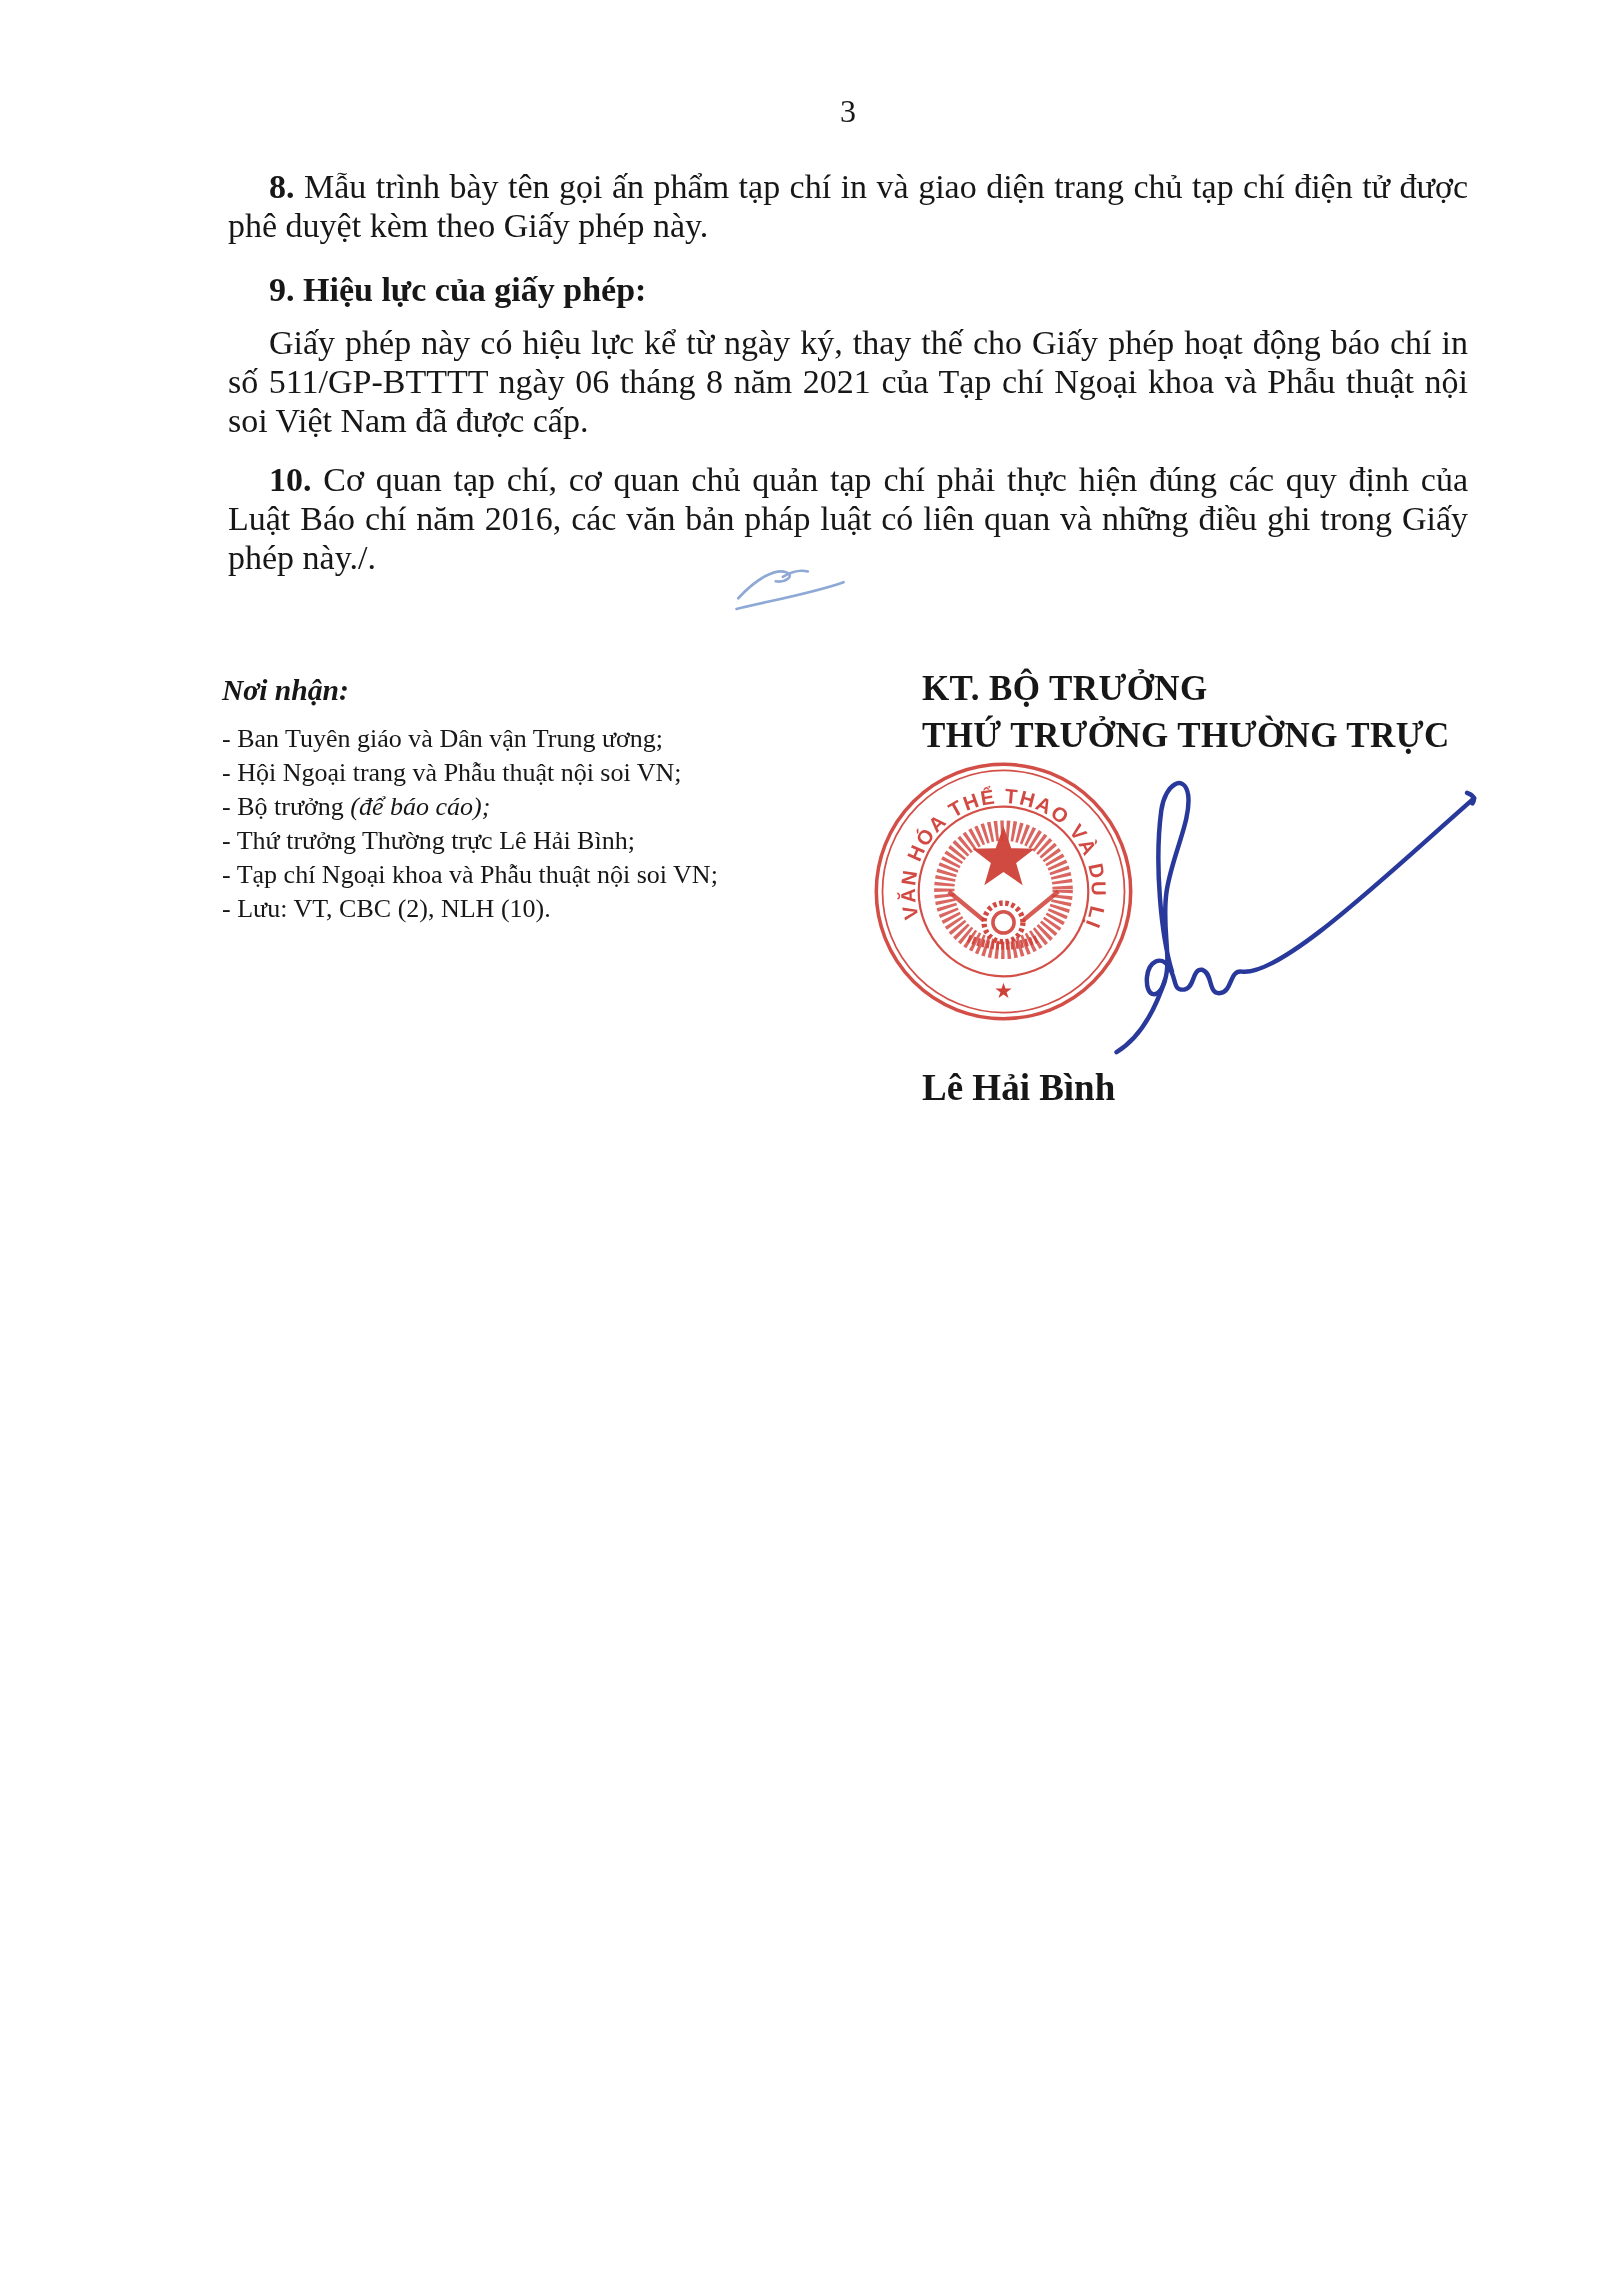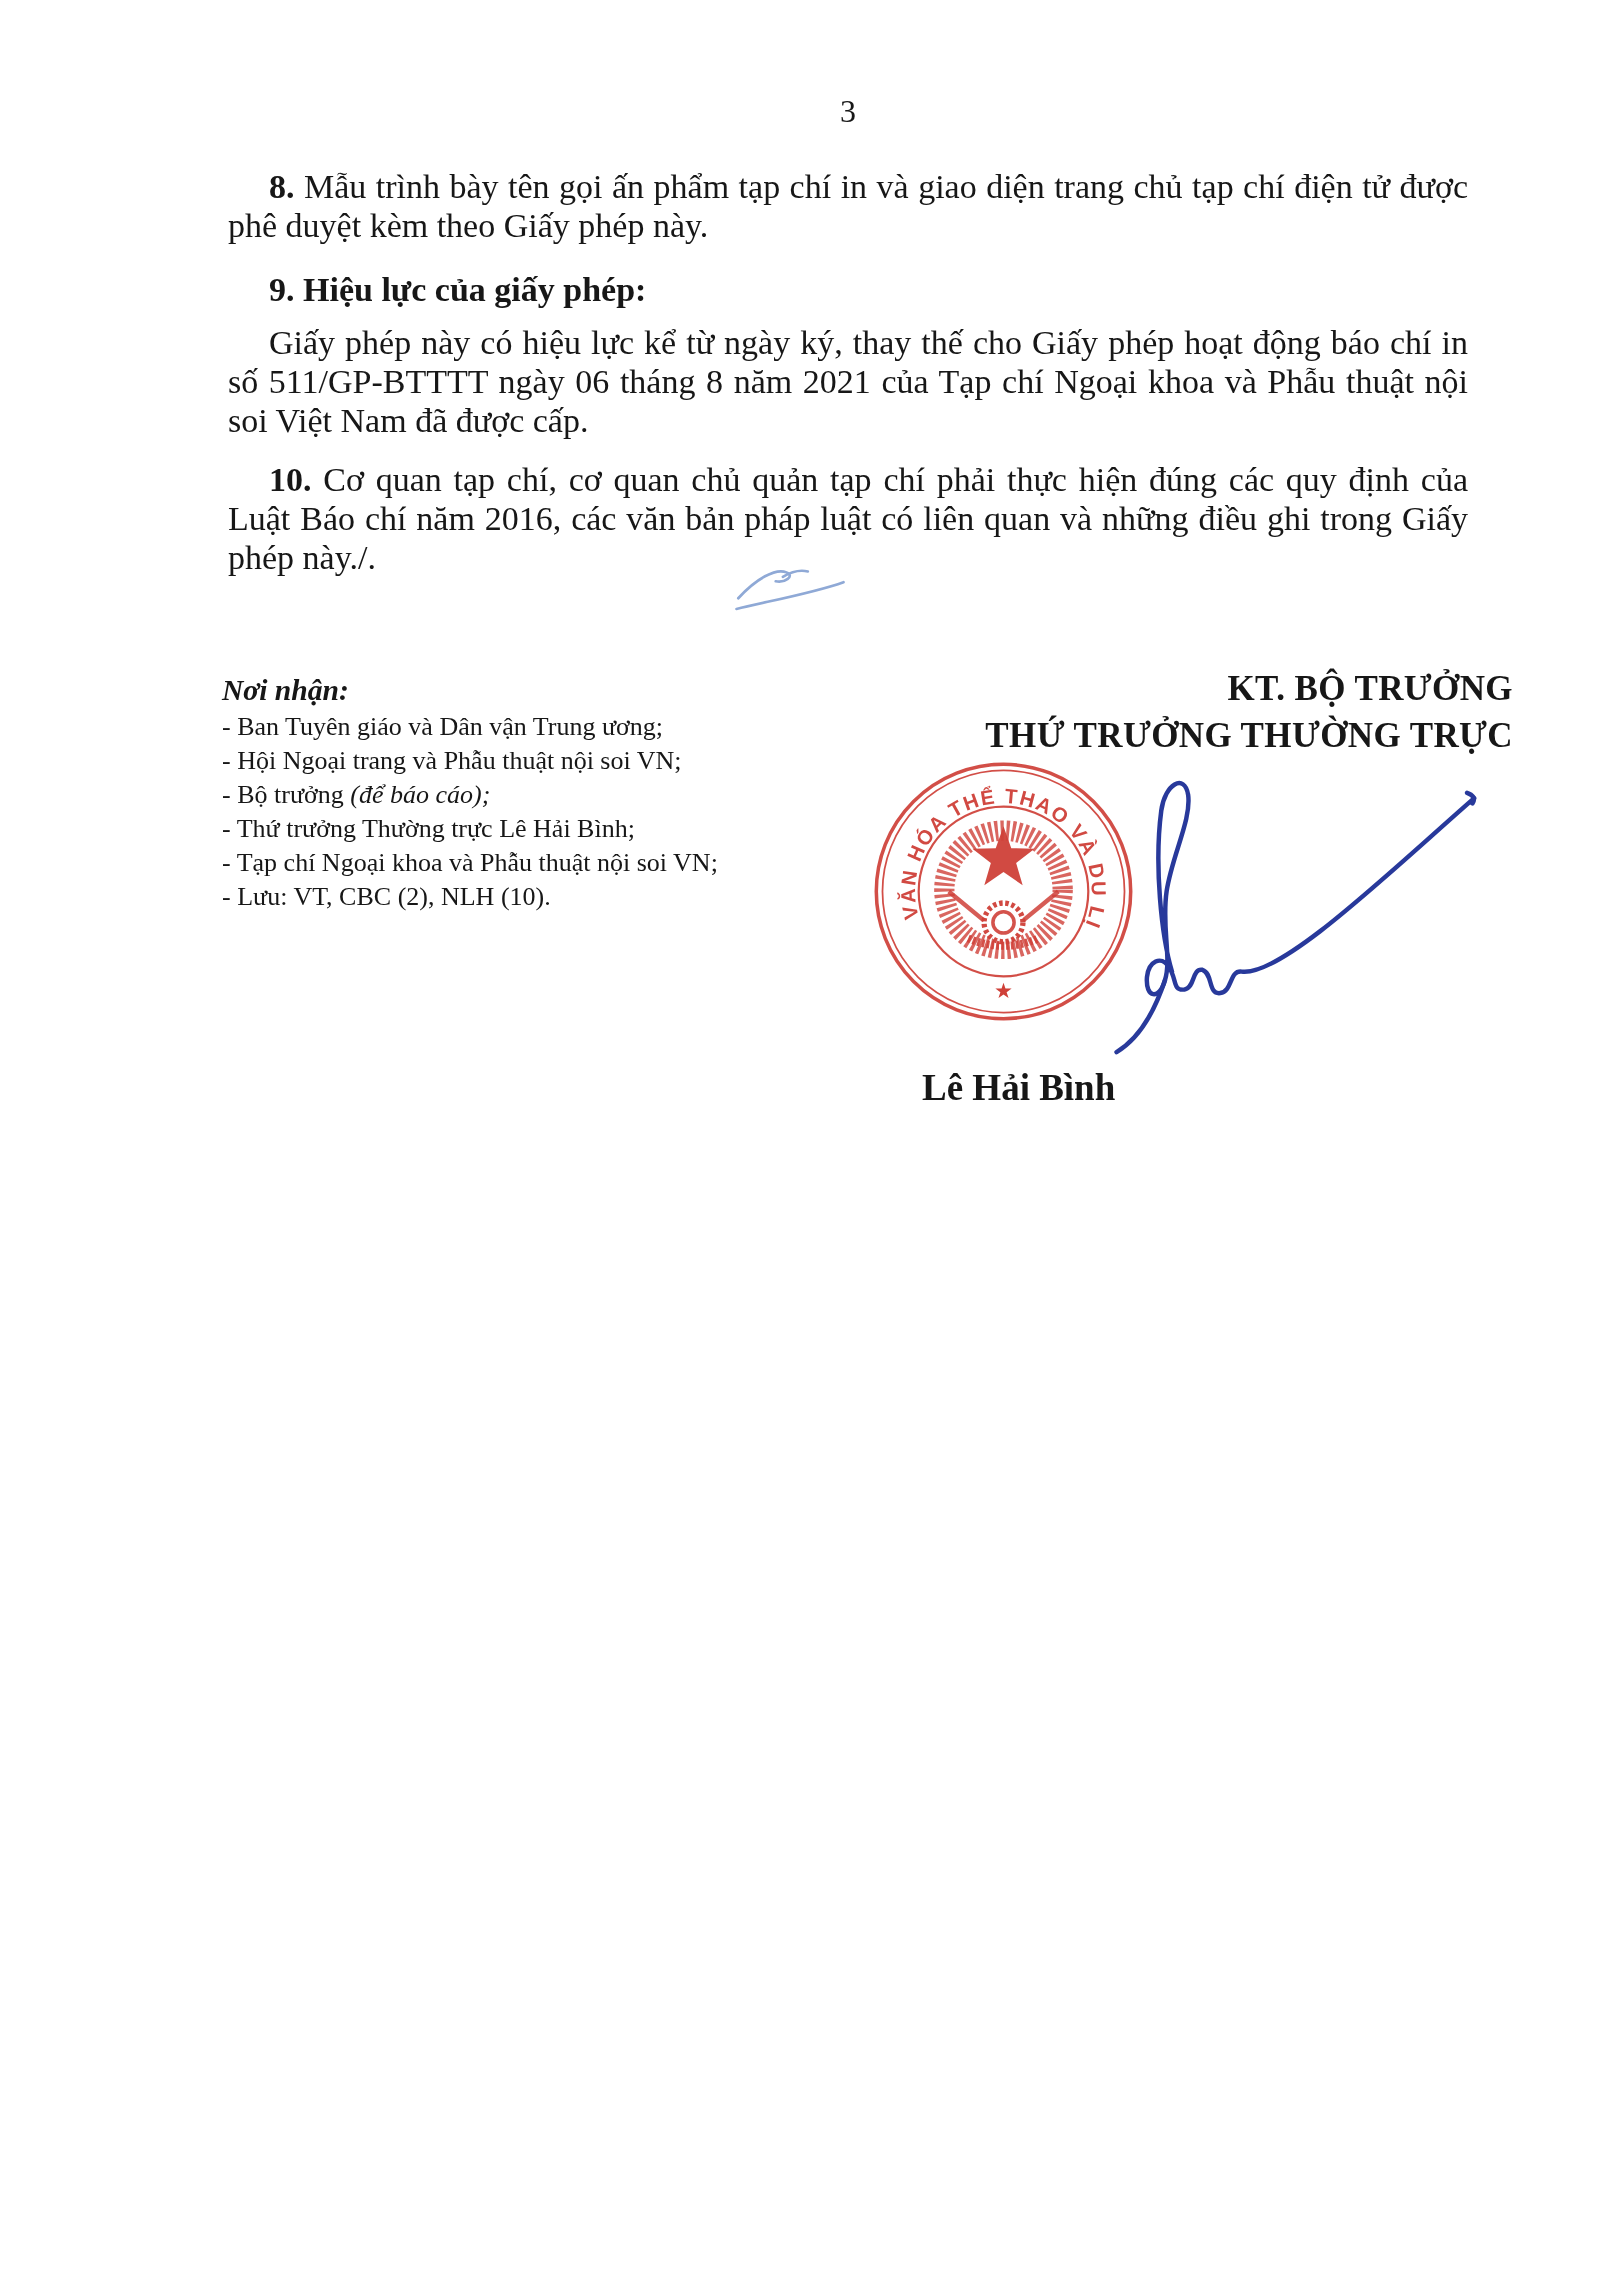--- a/index.html
+++ b/index.html
@@ -18,26 +18,26 @@
   .body-text p{margin:0;text-indent:41px;}
   .p-heading{font-weight:bold;}
   .mt28{margin-top:25px !important;}
   .mt16{margin-top:14.3px !important;}
   .mt22{margin-top:19.7px !important;}
   .lead{font-weight:bold;}
   .recipients{
     position:absolute;top:673px;left:222px;width:591px;
     font-size:26px;line-height:34px;
   }
-  .recipients-title{font-size:29.6px;font-weight:bold;font-style:italic;margin-bottom:3px;}
+  .recipients-title{font-size:29.6px;font-weight:bold;font-style:italic;margin-bottom:15px;}
   .recipients ul{list-style:none;margin:0;padding:0;}
   .recipients .it{font-style:italic;}
   .sig-block{
     position:absolute;top:665px;left:922px;width:591px;
-    text-align:right;font-weight:bold;font-size:35px;line-height:47px;
+    text-align:left;font-weight:bold;font-size:35px;line-height:47px;
     letter-spacing:0.4px;
   }
   .signer-name{
     position:absolute;top:1066px;left:922px;width:591px;
     text-align:left;font-weight:bold;font-size:37px;
   }
   .seal-wrap{position:absolute;top:759px;left:871px;width:265px;height:265px;}
   .sig-wrap{position:absolute;top:757px;left:1102px;width:385px;height:304px;}
   .paraph-wrap{position:absolute;top:559px;left:729px;width:122px;height:66px;}
   svg{display:block;width:100%;height:100%;}

